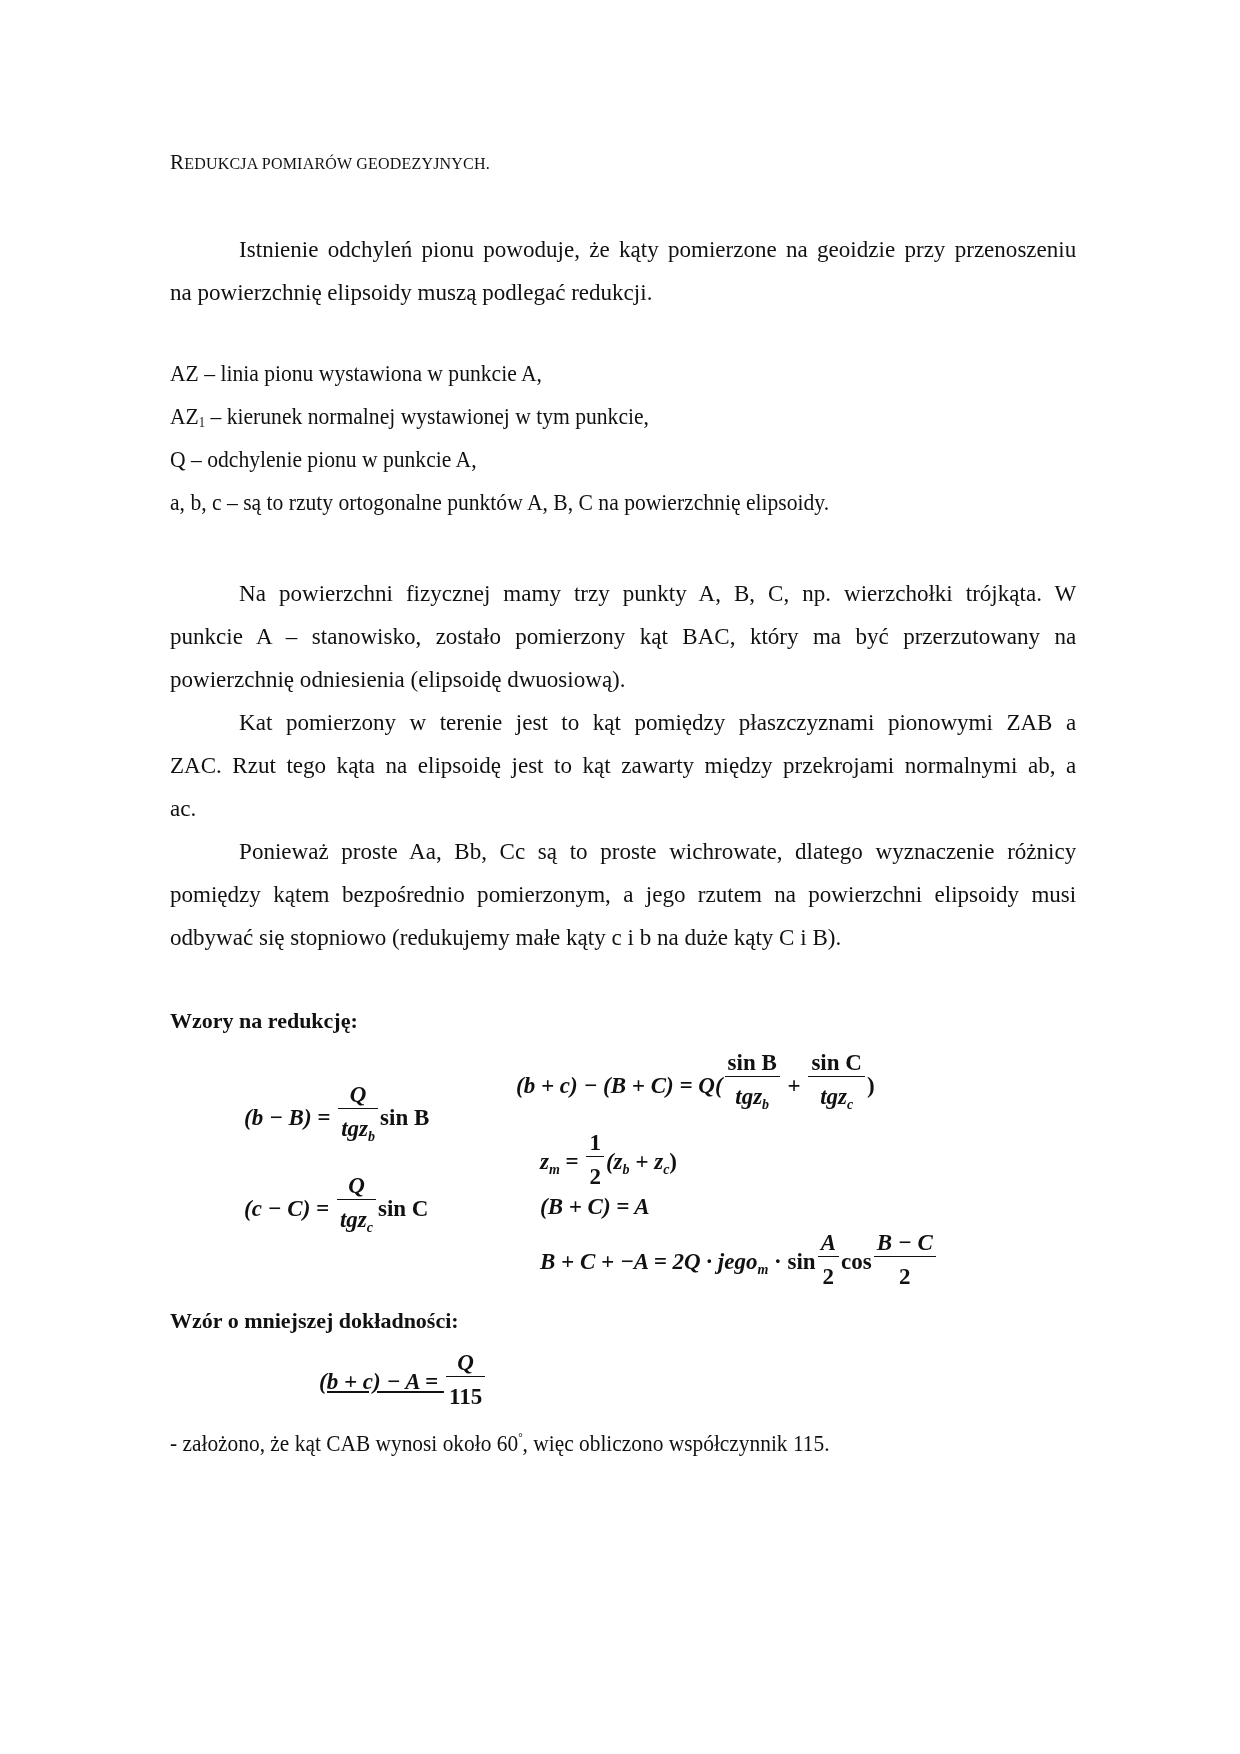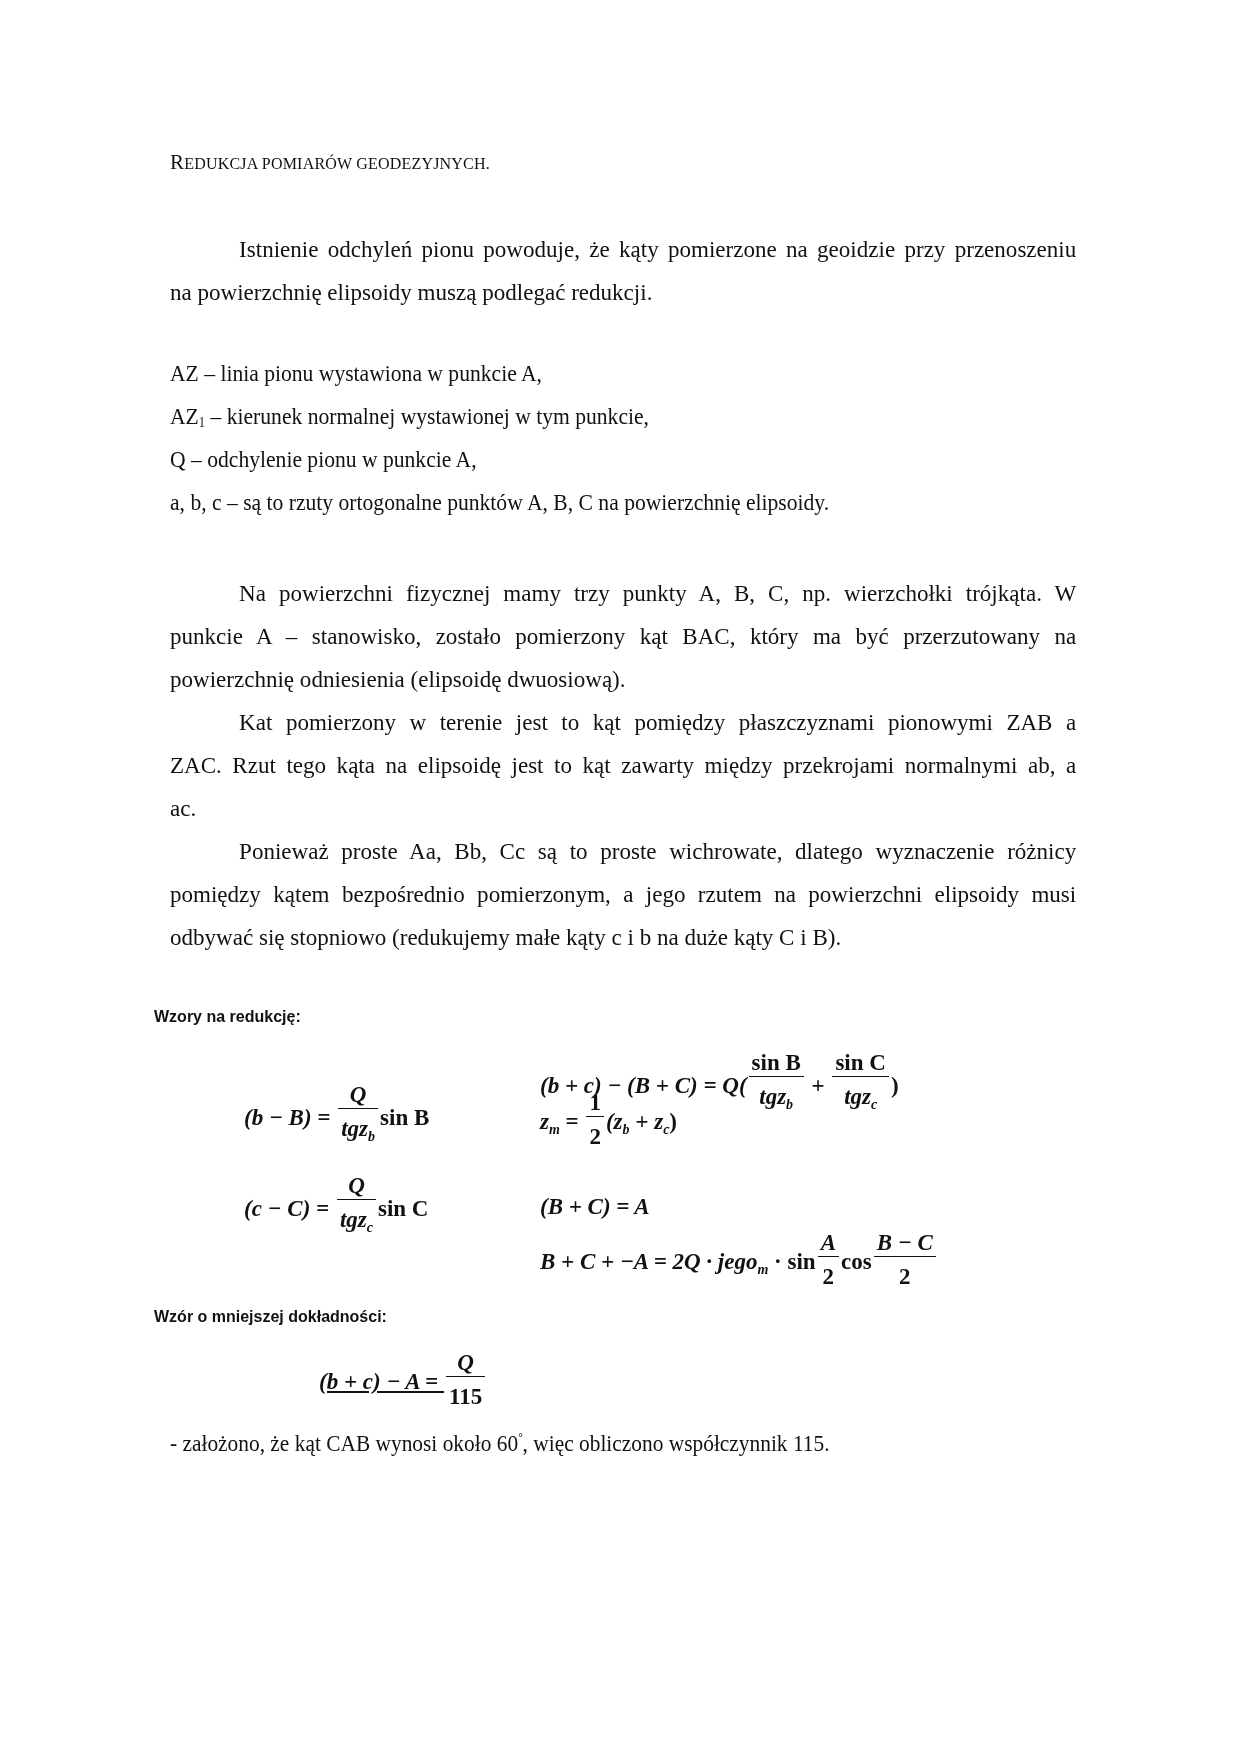--- a/index.html
+++ b/index.html
@@ -21,22 +21,22 @@
       text-align: justify; text-align-last: left;
       font-family: "Liberation Serif", serif;
       transform: scaleX(0.96); transform-origin: left top;
     }
     .justify .line { display: block; text-align: justify; text-align-last: justify; height: 43px; }
     .justify .line.last { text-align-last: left; }
     .indent { padding-left: 72px; }
     .def { left: 148px; font-size: 24px; transform: scaleX(0.9); transform-origin: left top; }
     .def sub { font-size: 14px; vertical-align: -3px; }
     .heading-bold {
-      left: 132px; font-size: 16px; font-weight: bold;
-      font-family: Liberation Sans, sans-serif;
+      left: 148px; font-size: 22px; font-weight: bold;
+      font-family: Liberation Serif, serif;
     }
     
     .math { font-family: "Liberation Serif", serif; font-size: 23px; font-weight: bold; }
     .math i { font-style: italic; }
     .frac { display: inline-block; vertical-align: middle; text-align: center; margin: 0 2px; }
     .frac .num { display: block; padding: 0 3px; border-bottom: 1.6px solid #111; line-height: 26px; }
     .frac .den { display: block; padding: 0 3px; line-height: 40px; }
     .math sub { font-size: 14px; vertical-align: -5px; font-style: italic; }
     .note { left: 148px; font-size: 23px; transform: scaleX(0.93); transform-origin: left top; }
     .note sup { font-size: 12px; vertical-align: 10px; }
@@ -89,25 +89,25 @@
   <div class="abs heading-bold" style="top:1008px;">Wzory na redukcję:</div>
 
   <div class="abs math" style="left:222px; top:1082px;">
     <i>(b − B) = </i><span class="frac"><i class="num">Q</i><span class="den"><i>tgz</i><sub>b</sub></span></span><span>sin B</span>
   </div>
 
   <div class="abs math" style="left:222px; top:1173px;">
     <i>(c − C) = </i><span class="frac"><i class="num">Q</i><span class="den"><i>tgz</i><sub>c</sub></span></span><span>sin C</span>
   </div>
 
-  <div class="abs math" style="left:518px; top:1050px;">
+  <div class="abs math" style="left:494px; top:1050px;">
     <i>(b + c) − (B + C) = Q(</i><span class="frac"><span class="num">sin B</span><span class="den"><i>tgz</i><sub>b</sub></span></span><span> + </span><span class="frac"><span class="num">sin C</span><span class="den"><i>tgz</i><sub>c</sub></span></span><span>)</span>
   </div>
 
-  <div class="abs math" style="left:518px; top:1090px;">
+  <div class="abs math" style="left:518px; top:1130px;">
     <i>z</i><sub>m</sub><span> = </span><span class="frac"><span class="num">1</span><span class="den">2</span></span><i>(z</i><sub>b</sub><i> + z</i><sub>c</sub><span>)</span>
   </div>
 
   <div class="abs math" style="left:518px; top:1194px;">
     <i>(B + C) = A</i>
   </div>
 
   <div class="abs math" style="left:518px; top:1230px;">
     <i>B + C + −A = 2Q · jego</i><sub>m</sub><span> · sin</span><span class="frac"><i class="num">A</i><span class="den">2</span></span><span>cos</span><span class="frac"><i class="num">B − C</i><span class="den">2</span></span>
   </div>

